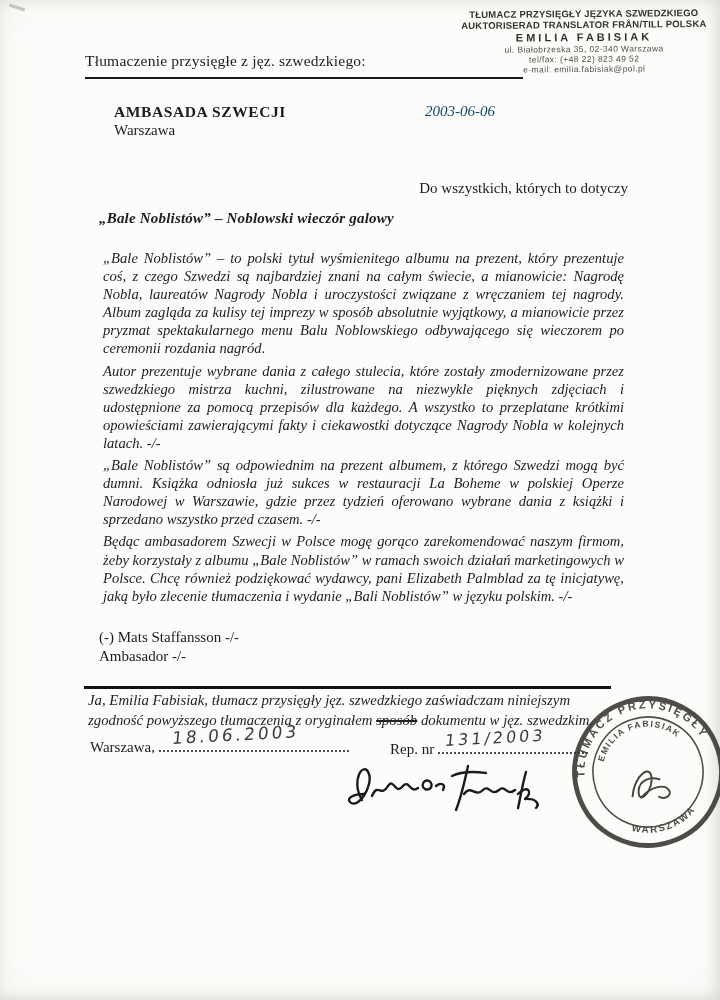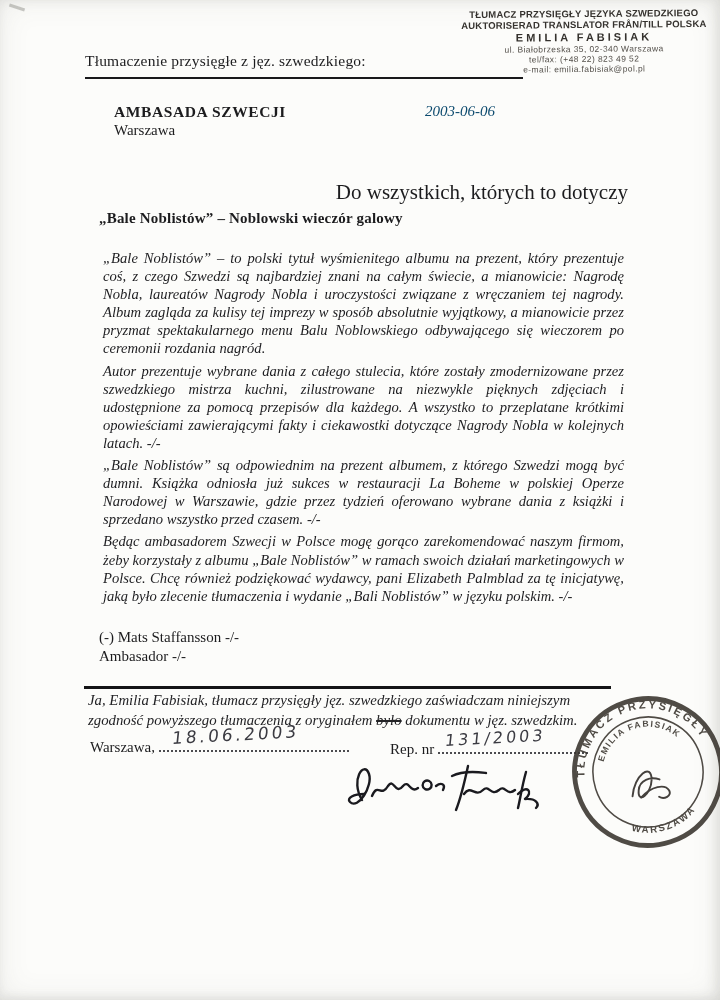--- a/index.html
+++ b/index.html
@@ -28,23 +28,23 @@
   .hdr-stamp .l3{font-weight:bold;font-size:11px;letter-spacing:3px;margin-top:1px;}
   .hdr-stamp .l4,.hdr-stamp .l5,.hdr-stamp .l6{font-size:8.5px;color:#55514c;letter-spacing:.4px;}
 
   .trans-label{position:absolute;left:85px;top:52px;font-size:15.5px;letter-spacing:.2px;}
   .trans-rule{position:absolute;left:85px;top:77px;width:438px;height:2px;background:#19191b;}
 
   .sender{position:absolute;left:114px;top:103px;font-size:15.5px;font-weight:bold;letter-spacing:.6px;}
   .letter-date{position:absolute;left:425px;top:103px;font-size:15px;color:#0c4a6e;font-style:italic;}
   .sender-city{position:absolute;left:114px;top:122px;font-size:15px;}
 
-  .salutation{position:absolute;right:92px;top:180px;font-size:21px;}
+  .salutation{position:absolute;right:92px;top:180px;font-size:15px;}
 
-  .subject{position:absolute;left:99px;top:210px;font-size:15px;font-weight:bold;letter-spacing:.2px;}
+  .subject{position:absolute;left:99px;top:210px;font-size:15px;font-weight:bold;letter-spacing:.2px;font-style:italic;}
 
   .body-text{position:absolute;left:99px;top:245px;width:529px;font-size:14.6px;line-height:18.1px;text-align:justify;color:#1d1d20;}
   .body-text p{margin:4px;font-style:italic;}
 
   .signoff{position:absolute;left:99px;top:628px;font-size:15px;line-height:19px;}
 
   .cert-rule{position:absolute;left:84px;top:686px;width:527px;height:2.5px;background:#141416;}
   .cert{position:absolute;left:88px;top:691px;width:540px;font-size:14.8px;line-height:19.5px;font-style:italic;color:#232326;}
   .cert .struck{text-decoration:line-through;text-decoration-thickness:1.5px;}
 
@@ -100,21 +100,21 @@
     <p>Będąc ambasadorem Szwecji w Polsce mogę gorąco zarekomendować naszym firmom, żeby korzystały z albumu „Bale Noblistów” w ramach swoich działań marketingowych w Polsce. Chcę również podziękować wydawcy, pani Elizabeth Palmblad za tę inicjatywę, jaką było zlecenie tłumaczenia i wydanie „Bali Noblistów” w języku polskim. -/-</p>
   </div>
 
   <div class="signoff">
     <div>(-) Mats Staffansson -/-</div>
     <div>Ambasador -/-</div>
   </div>
 
   <div class="cert-rule"></div>
   <div class="cert">
-    <span>Ja, Emilia Fabisiak, tłumacz przysięgły jęz. szwedzkiego zaświadczam niniejszym zgodność powyższego tłumaczenia z oryginałem </span><span class="struck">było</span><span> dokumentu w jęz. szwedzkim.</span>
+    <span>Ja, Emilia Fabisiak, tłumacz przysięgły jęz. szwedzkiego zaświadczam niniejszym zgodność powyższego tłumaczenia z oryginałem </span><span class="struck">sposób</span><span> dokumentu w jęz. szwedzkim.</span>
   </div>
 
   <div class="placedate">
     <span>Warszawa,</span><span class="dotline dl-date"><span class="handwrite">18.06.2003</span></span>
   </div>
 
   <div class="repline">
     <span>Rep. nr</span><span class="dotline dl-rep"><span class="handwrite rep">131/2003</span></span>
   </div>
 

